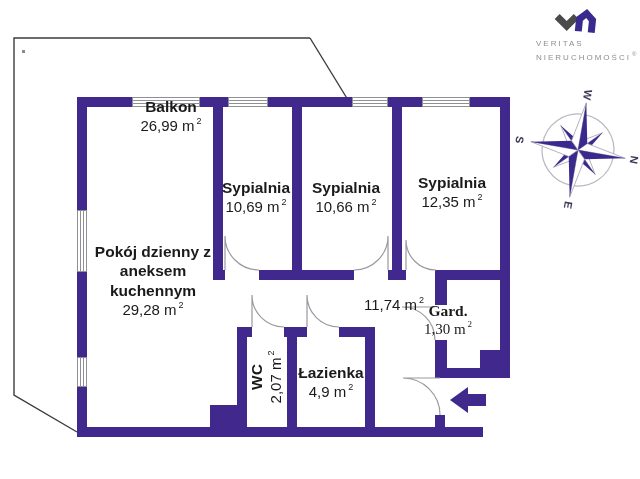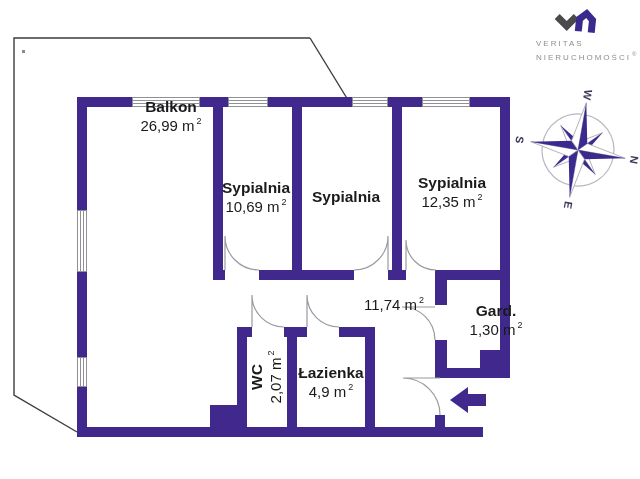--- a/index.html
+++ b/index.html
@@ -180,33 +180,38 @@
     <div class="room-area"><span>26,99</span> <span>m</span><sup>2</sup></div>
   </div>
 
   <div class="room-label" style="left:256px;top:197px;">
     <div class="room-name">Sypialnia</div>
     <div class="room-area"><span>10,69</span> <span>m</span><sup>2</sup></div>
   </div>
 
   <div class="room-label" style="left:346px;top:197px;">
     <div class="room-name">Sypialnia</div>
+    <div class="room-area"><span>10,66</span> <span>m</span><sup>2</sup></div>
   </div>
 
   <div class="room-label" style="left:452px;top:192px;">
     <div class="room-name">Sypialnia</div>
     <div class="room-area"><span>12,35</span> <span>m</span><sup>2</sup></div>
   </div>
 
+  <div class="room-label label-living" style="left:153px;top:281px;">
+    <div class="room-name">Pokój dzienny z aneksem kuchennym</div>
+    <div class="room-area"><span>29,28</span> <span>m</span><sup>2</sup></div>
+  </div>
 
   <div class="room-label" style="left:394px;top:305px;">
     <div class="room-area"><span>11,74</span> <span>m</span><sup>2</sup></div>
   </div>
 
-  <div class="room-label" style="left:496px;top:320px;">
+  <div class="room-label" style="left:448px;top:320px;font-family:Liberation Serif, serif;">
     <div class="room-name">Gard.</div>
     <div class="room-area"><span>1,30</span> <span>m</span><sup>2</sup></div>
   </div>
 
   <div class="room-label label-wc" style="left:266px;top:377px;">
     <div class="room-name">WC</div>
     <div class="room-area"><span>2,07</span> <span>m</span><sup>2</sup></div>
   </div>
 
   <div class="room-label" style="left:331px;top:382px;">

